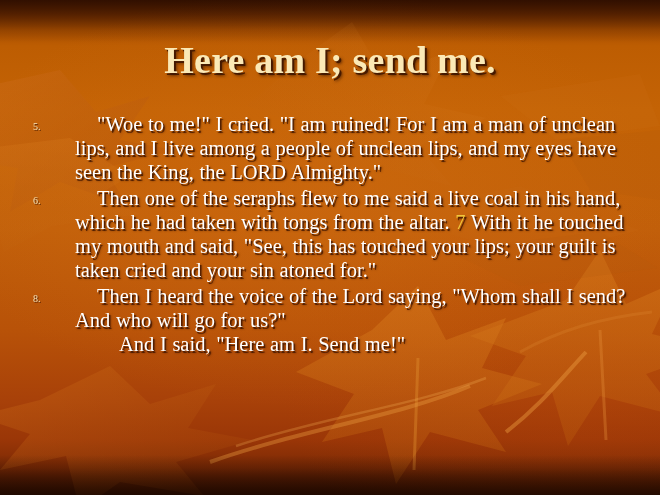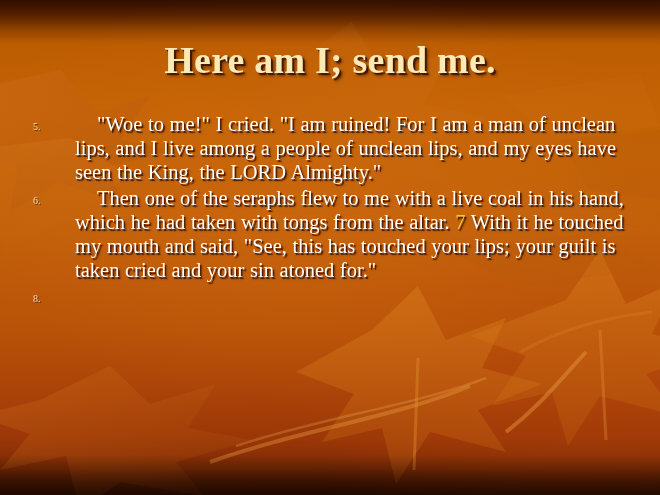--- a/index.html
+++ b/index.html
@@ -169,21 +169,22 @@
 
   <div class="body">
 
     <div class="item item-5">
       <span class="marker">5.</span>
       <div class="para"><span class="lead">"Woe to me!" I cried. "I am ruined! For I am a man</span><span> of unclean lips, and I live among a people of unclean lips, and my eyes have seen the King, the LORD Almighty."</span></div>
     </div>
 
     <div class="item item-6">
       <span class="marker">6.</span>
-      <div class="para"><span class="lead">Then one of the seraphs flew to me with a live coal</span><span> in his hand, which he had taken with tongs from the altar. </span><span class="verse-num">7</span><span> With it he touched my mouth and said, "See, this has touched your lips; your guilt is taken cried and your sin atoned for."</span></div>
+      <div class="para"><span class="lead">Then one of the seraphs flew to me said a live coal</span><span> in his hand, which he had taken with tongs from the altar. </span><span class="verse-num">7</span><span> With it he touched my mouth and said, "See, this has touched your lips; your guilt is taken cried and your sin atoned for."</span></div>
     </div>
 
     <div class="item item-8">
       <span class="marker">8.</span>
+      <div class="para"><span class="lead">Then I heard the voice of the Lord saying, "Whom</span><span> shall I send? And who will go for us?"</span><span class="indent-line">And I said, "Here am I. Send me!"</span></div>
     </div>
 
   </div>
 </div>
 
 </body></html>

